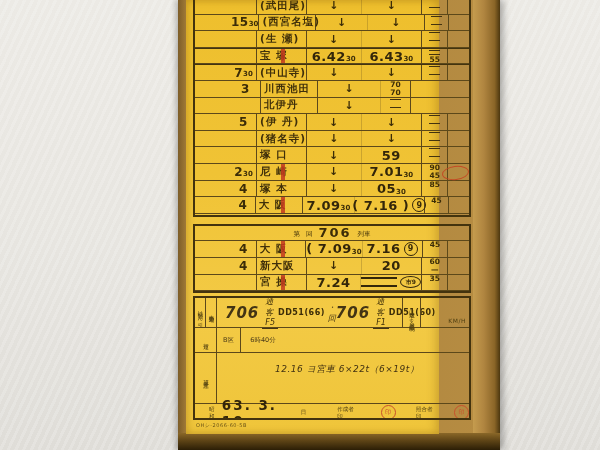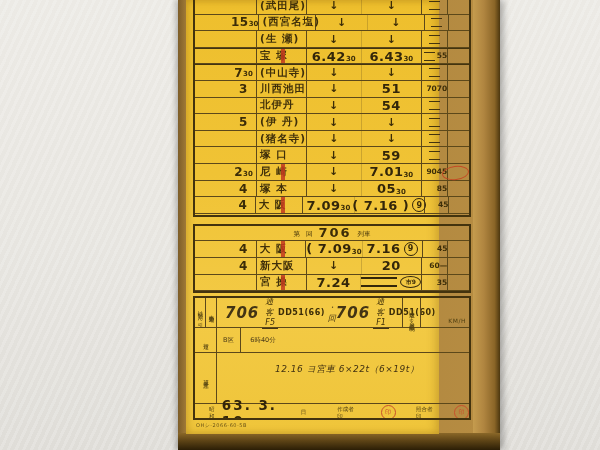--- a/index.html
+++ b/index.html
@@ -26,21 +26,21 @@
   .frame{position:absolute;box-sizing:border-box;border:2px solid #43330e;}
   
   .trow{position:relative;display:flex;height:16.62px;box-sizing:border-box;
     border-bottom:1px solid #5c481a;align-items:center;}
   .trow.bold-top{border-top:1.5px solid #43330e;}
   .c{height:100%;box-sizing:border-box;display:flex;align-items:center;justify-content:center;position:relative;}
   .c-run{width:30px;border-right:1px solid #5c481a;margin-left:36px;}
   .c-sta{width:57px;border-right:1px solid #5c481a;justify-content:flex-start;padding-left:3px;}
   .c-arr{width:63px;border-right:1px solid rgba(92,72,26,.25);}
   .c-dep{width:70px;border-right:1px solid #5c481a;}
-  .c-lim{width:30px;border-right:1px solid #5c481a;flex-direction:row;justify-content:flex-end;}
+  .c-lim{width:30px;border-right:1px solid #5c481a;flex-direction:column;justify-content:flex-start;}
   .c-x{width:24px;}
   .num{font-size:12px;font-weight:bold;letter-spacing:.5px;}
   .sub{font-size:7px;font-weight:bold;align-self:flex-end;margin-bottom:2px;}
   .sta-t{font-size:10.5px;letter-spacing:1px;white-space:nowrap;font-weight:bold;color:#40300a;}
   .time{font-size:13px;font-weight:bold;letter-spacing:.5px;color:#33260a;white-space:nowrap;}
   .tsub{font-size:7px;font-weight:bold;margin-top:6px;}
   .arrow{font-size:11px;font-weight:bold;}
   .stopbar{position:absolute;left:86px;top:0;width:4px;height:100%;background:#c23a1e;opacity:.85;}
   .eqmark{width:11px;height:7px;border-top:1.6px solid #43330e;border-bottom:1.6px solid #43330e;margin:1px auto;}
   .limnum{font-size:7.5px;font-weight:bold;line-height:1.05;}
@@ -187,39 +187,33 @@
         <div class="trow">
           <div class="c c-run">
             <span class="num">3</span>
           </div>
           <div class="c c-sta">
             <span class="sta-t">川西池田</span>
           </div>
           <div class="c c-arr">
             <span class="arrow">↓</span>
           </div>
-          <div class="c c-dep">
-            <span class="time">51</span>
-          </div>
           <div class="c c-lim">
             <div class="limnum">70</div>
             <div class="limnum">70</div>
           </div>
           <div class="c c-x"></div>
         </div>
         <div class="trow">
           <div class="c c-run"></div>
           <div class="c c-sta">
             <span class="sta-t">北伊丹</span>
           </div>
           <div class="c c-arr">
             <span class="arrow">↓</span>
-          </div>
-          <div class="c c-dep">
-            <span class="time">54</span>
           </div>
           <div class="c c-lim">
             <div class="eqmark"></div>
           </div>
           <div class="c c-x"></div>
         </div>
         <div class="trow">
           <div class="c c-run">
             <span class="num">5</span>
           </div>

